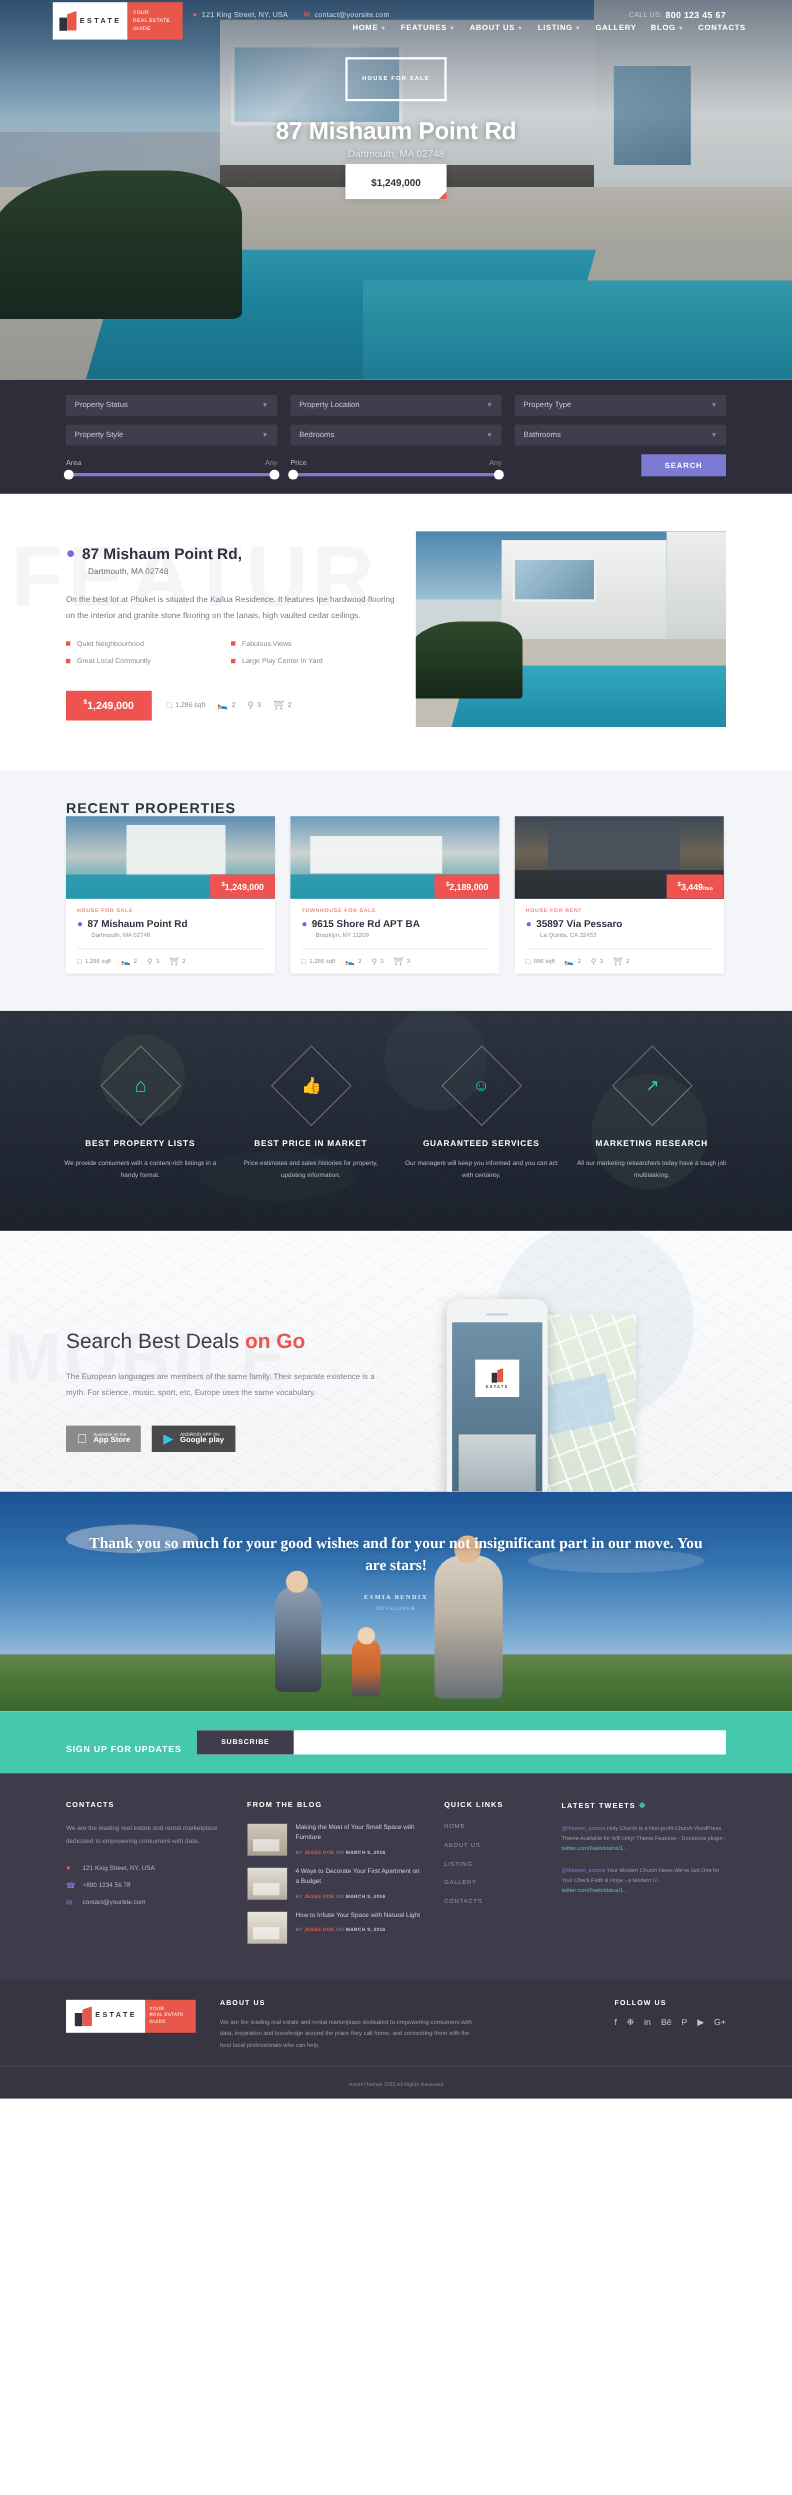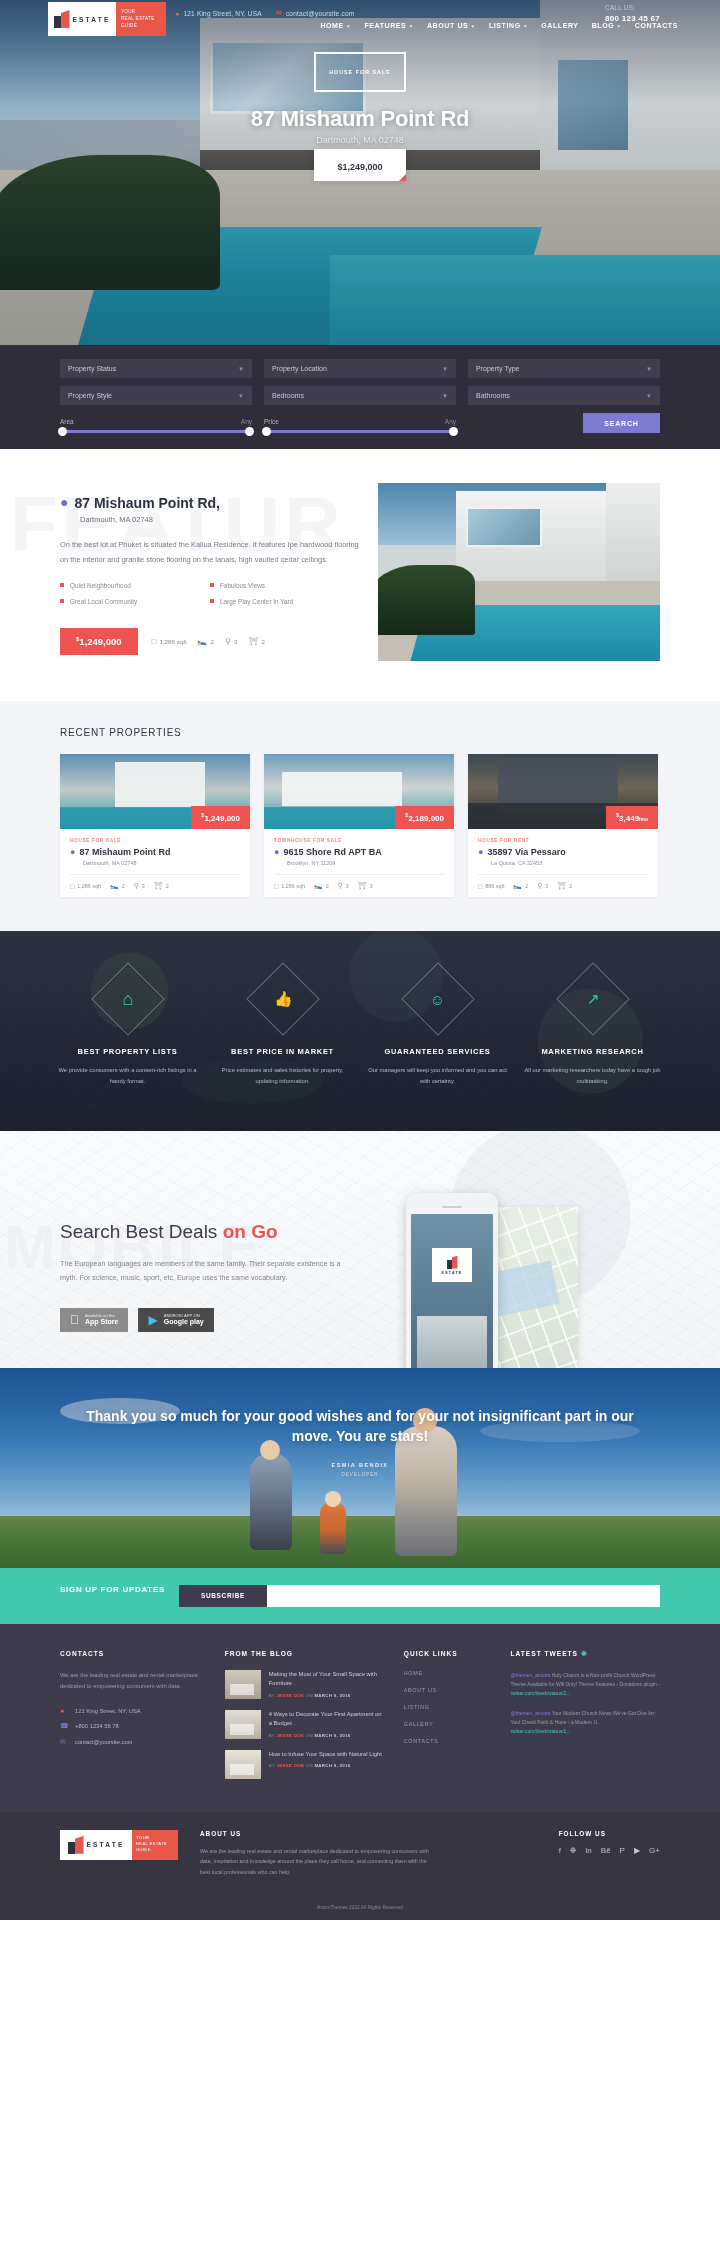--- a/index.html
+++ b/index.html
@@ -46,21 +46,21 @@
      background:linear-gradient(180deg,#5a5753,#403e3b); }
   .hero-shade { position:absolute; left:0; top:0; width:100%; height:100%;
      background:linear-gradient(180deg,rgba(34,48,70,.60) 0%, rgba(34,48,70,.10) 30%, rgba(20,35,55,.18) 100%); }
 
   
   .topbar { position:absolute; left:0; top:0; width:100%; height:26px; z-index:20;
     display:flex; align-items:center; }
   .topbar-inner { width:600px; margin:0 auto; display:flex; align-items:center; gap:14px;
     font-size:6.5px; color:#d5dbe4; letter-spacing:.2px; padding-left:115px;}
   .topbar-item { display:flex; align-items:center; gap:4px; }
-  .topbar-right { margin-left:auto; font-size:6.5px; color:#c3cbd6; display:flex; align-items:flex-start; gap:3px;flex-direction:column;}
+  .topbar-right { margin-left:auto; font-size:6.5px; color:#c3cbd6; display:flex; align-items:center; gap:3px;}
   .topbar-right b { color:#fff; font-size:8px; letter-spacing:.3px; }
   .ti-ico { font-size:7px; color:#e8644f; }
 
   
   .logo { position:absolute; left:48px; top:2px; width:68px; height:34px; background:#fff;
     display:flex; align-items:center; justify-content:center; z-index:25; }
   .logo-mark { width:16px; height:18px; position:relative; margin-right:3px;}
   .logo-mark i { position:absolute; display:block; }
   .logo-mark i.a { left:0; bottom:0; width:7px; height:12px; background:#2f3340; }
   .logo-mark i.b { left:7px; bottom:0; width:9px; height:18px; background:#e8574a;
@@ -139,21 +139,21 @@
      background:linear-gradient(180deg,#eceeed,#c8cdcc);}
   .fi-ground{position:absolute;left:0;bottom:0;width:100%;height:80px;background:#c3bfb4;}
   .fi-pool{position:absolute;left:40px;bottom:0;width:250px;height:56px;
      background:linear-gradient(180deg,#33a8bd,#1c8aa4);transform:skewX(-15deg);}
   .fi-hedge{position:absolute;left:-8px;bottom:26px;width:105px;height:70px;
      background:linear-gradient(180deg,#2d4a2b,#16281a);border-radius:45% 25% 4% 4%;}
 
   
   .recent { background:#f4f5f8; padding:26px 0 34px; }
   .rec-inner { width:600px; margin:0 auto; }
-  .rec-title { font-size:10px; font-weight:normal; color:#2f3340; letter-spacing:.8px; margin-bottom:16px; }
+  .rec-title { font-size:13px; font-weight:bold; color:#2f3340; letter-spacing:.8px; }
   .cards { display:flex; gap:14px; }
   .card { width:190px; background:#fff; box-shadow:0 1px 3px rgba(0,0,0,.07); }
   .card-img { height:75px; position:relative; overflow:hidden; }
   .ci-a { background:linear-gradient(180deg,#5d8fb3 0%,#bfc9c6 48%,#2a99ae 100%); }
   .ci-b { background:linear-gradient(180deg,#6e9cbd 0%,#cdd4d2 45%,#2e93a9 100%); }
   .ci-c { background:linear-gradient(180deg,#3c4854 0%,#6d6457 45%,#2b3238 100%); }
   .ci-blk1{position:absolute;left:55px;top:8px;width:90px;height:46px;background:rgba(240,242,241,.93);}
   .ci-blk2{position:absolute;left:18px;top:18px;width:120px;height:34px;background:rgba(245,246,245,.9);}
   .ci-blk3{position:absolute;left:30px;top:4px;width:120px;height:52px;background:rgba(70,80,92,.85);}
   .ci-water{position:absolute;left:0;bottom:0;width:100%;height:22px;background:rgba(35,150,172,.85);}
@@ -234,21 +234,21 @@
   .ps-logo .lm i{position:absolute;display:block;}
   .ps-logo .lm i.a{left:0;bottom:0;width:5px;height:9px;background:#2f3340;}
   .ps-logo .lm i.b{left:5px;bottom:0;width:6px;height:13px;background:#e8574a;
      clip-path:polygon(0 18%,100% 0,100% 100%,0 100%);}
   .ps-logo span{font-size:3.6px;letter-spacing:1.2px;color:#2f3340;font-weight:bold;}
   .ps-bld{position:absolute;left:6px;bottom:0;width:70px;height:58px;
      background:linear-gradient(180deg,#cfd6d9,#9fadb4);}
   .ps-notch{width:20px;height:2px;background:#ccd0d2;border-radius:2px;margin:0 auto 6px;}
 
   
-  .testi { position:relative; height:200px; overflow:hidden; }
+  .testi { position:relative; height:200px; overflow:hidden;font-family:Liberation Serif, serif; }
   .t-sky { position:absolute;left:0;top:0;width:100%;height:150px;
      background:linear-gradient(180deg,#1f5fa8 0%,#3e86c9 45%,#79b3df 80%,#a8cdea 100%); }
   .t-grass { position:absolute;left:0;bottom:0;width:100%;height:52px;
      background:linear-gradient(180deg,#6f8f4a 0%,#4f7c36 45%,#3d6a2b 100%); }
   .t-cloud{position:absolute;border-radius:50%;background:rgba(255,255,255,.5);}
   .t-shade{position:absolute;inset:0;background:linear-gradient(180deg,rgba(20,50,90,.28),rgba(20,50,90,.05));}
   .t-inner { position:relative; z-index:4; width:560px; margin:0 auto; padding-top:38px; text-align:center; }
   .t-quote { font-size:14px; font-weight:bold; color:#fff; line-height:1.45;
      text-shadow:0 1px 6px rgba(0,0,0,.3); }
   .t-name { font-size:5.6px; color:#e7ecf2; letter-spacing:1.4px; font-weight:bold; margin-top:16px; }
@@ -260,21 +260,21 @@
   .p2{position:absolute;left:320px;bottom:14px;width:26px;height:52px;
       background:linear-gradient(180deg,#e07a3e 0%,#c8652f 55%,#4a4f58 100%);
       border-radius:11px 11px 4px 4px;z-index:3;}
   .p3{position:absolute;left:395px;bottom:12px;width:62px;height:130px;
       background:linear-gradient(180deg,#d8cfc2 0%,#bdb3a4 42%,#6b6f77 100%);
       border-radius:24px 24px 6px 6px;z-index:3;}
   .head{position:absolute;border-radius:50%;background:#6c5a4c;}
 
   
   .subs { background:#45c9ae; padding:17px 0; }
-  .subs-inner { width:600px; margin:0 auto; display:flex; align-items:flex-start; gap:14px; }
+  .subs-inner { width:600px; margin:0 auto; display:flex; align-items:flex-end; gap:14px; }
   .subs-h { font-size:8px; font-weight:bold; color:#fff; letter-spacing:.7px; }
   .subs-field { flex:1; height:22px; background:#fff; display:flex; align-items:center; }
   .subs-field input { flex:1; border:none; outline:none; height:100%; padding:0 10px;
      font-size:6.8px; color:#9a98a6; font-family:"Liberation Sans",sans-serif; }
   .subs-btn { width:88px; height:22px; background:#3f3d4c; color:#fff; font-size:6.4px;
      font-weight:bold; letter-spacing:.7px; border:none; display:flex; align-items:center;
      justify-content:center; }
 
   
   .footer { background:#3e3c4b; padding:26px 0 22px; }

